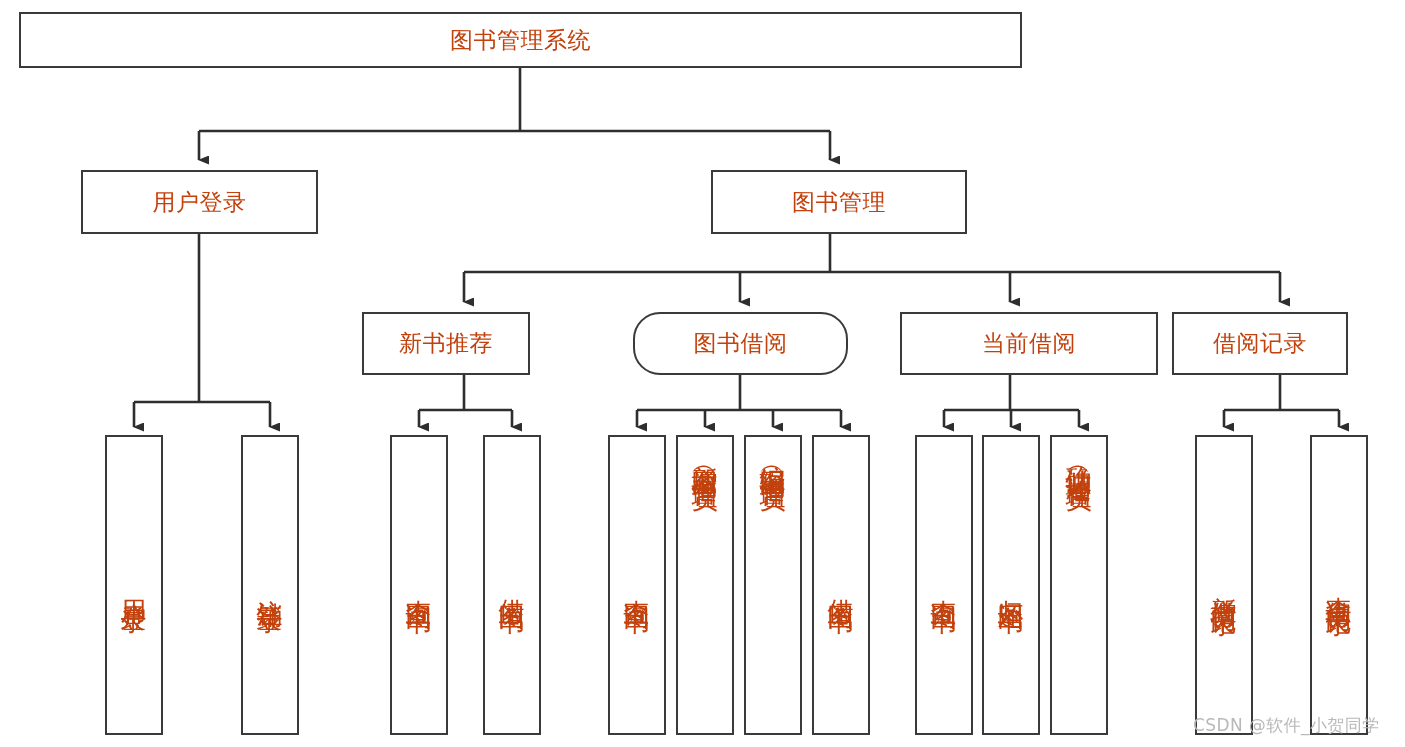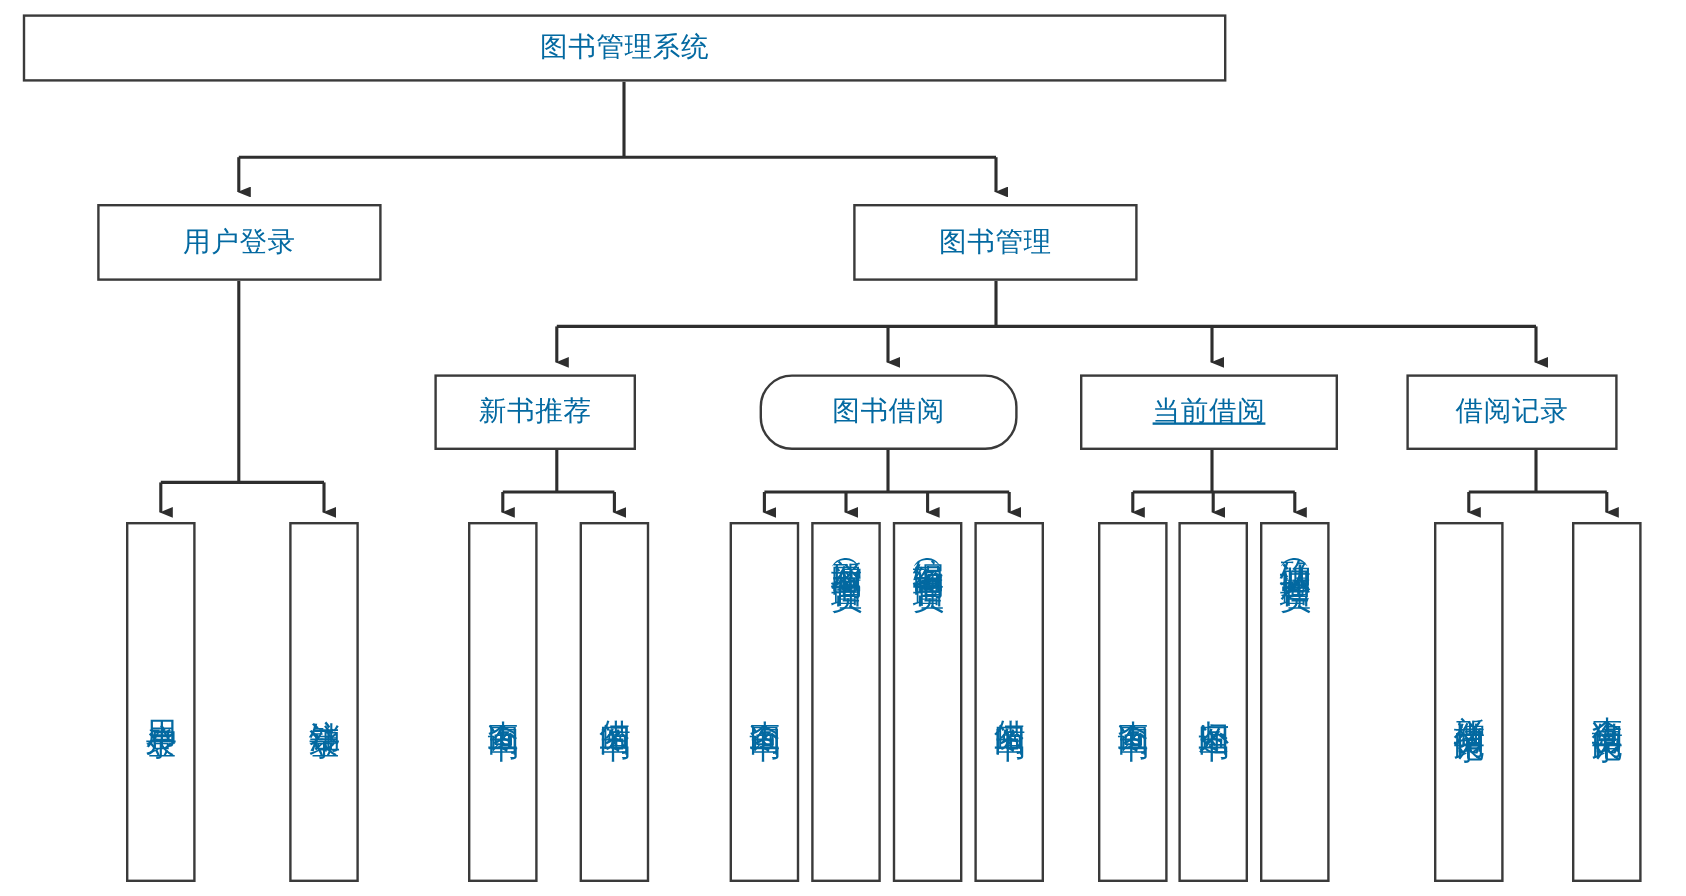--- a/index.html
+++ b/index.html
@@ -28,21 +28,21 @@
     pointer-events: none;
   }
   .node {
     position: absolute;
     box-sizing: border-box;
     border: 2.5px solid #3a3a3a;
     background: #ffffff;
     display: flex;
     align-items: center;
     justify-content: center;
-    color: #0369a1;
+    color: #c2410c;
   }
   .node .lbl {
     display: block;
     text-align: center;
     line-height: 1.25;
     white-space: nowrap;
   }
   
   .node.horiz .lbl {
     font-size: 23px;
@@ -131,31 +131,31 @@
     </g>
   </svg>
 
   <div class="node horiz" style="left:19px; top:12px; width:1003px; height:56px;">
     <span class="lbl">图书管理系统</span>
   </div>
 
   <div class="node horiz" style="left:81px; top:170px; width:237px; height:64px;">
     <span class="lbl">用户登录</span>
   </div>
-  <div class="node horiz" style="left:711px; top:170px; width:237px; height:64px;align-items:center;">
+  <div class="node horiz" style="left:711px; top:170px; width:256px; height:64px;align-items:center;">
     <span class="lbl">图书管理</span>
   </div>
 
   <div class="node horiz" style="left:362px; top:312px; width:168px; height:63px;">
     <span class="lbl">新书推荐</span>
   </div>
   <div class="node horiz" style="left:633px; top:312px; width:215px; height:63px;border-radius:27px;">
     <span class="lbl">图书借阅</span>
   </div>
-  <div class="node horiz" style="left:900px; top:312px; width:215px; height:63px;text-decoration:underline;">
+  <div class="node horiz" style="left:900px; top:312px; width:258px; height:63px;">
     <span class="lbl">当前借阅</span>
   </div>
   <div class="node horiz" style="left:1172px; top:312px; width:176px; height:63px;">
     <span class="lbl">借阅记录</span>
   </div>
 
   <div class="node vert center" style="left:105px; top:435px; width:58px; height:300px;">
     <span class="lbl">用户登录</span>
   </div>
   <div class="node vert center" style="left:241px; top:435px; width:58px; height:300px;">
@@ -192,14 +192,15 @@
     <span class="lbl">确认归还（管理员）</span>
   </div>
 
   <div class="node vert center" style="left:1195px; top:435px; width:58px; height:300px;">
     <span class="lbl">新增借阅记录</span>
   </div>
   <div class="node vert center" style="left:1310px; top:435px; width:58px; height:300px;">
     <span class="lbl">查询借阅记录</span>
   </div>
 
+  <div id="watermark">CSDN @软件_小贺同学</div>
 
 </div>
 
 </body></html>

